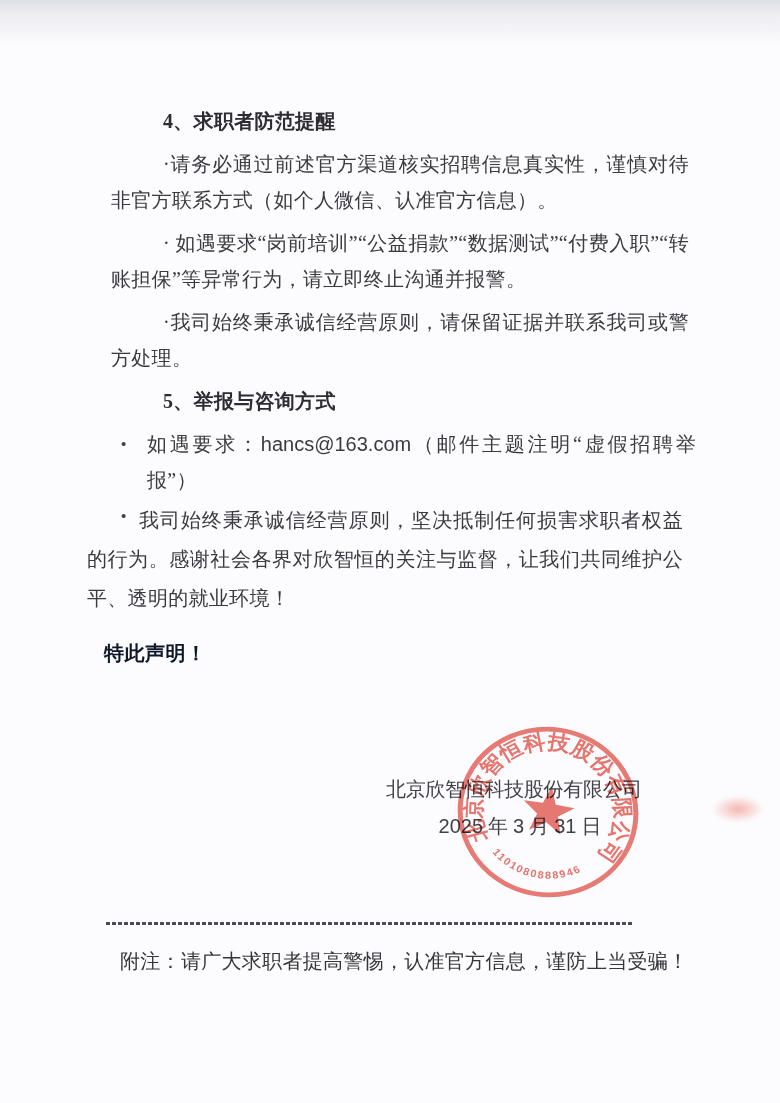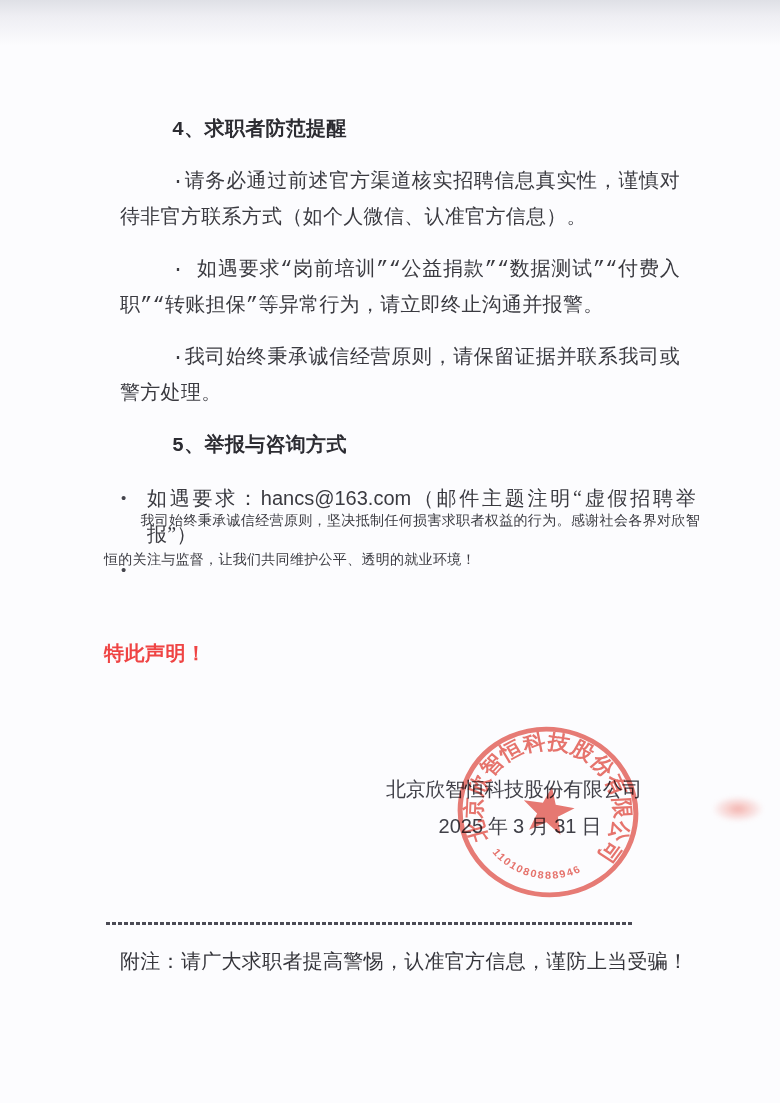--- a/index.html
+++ b/index.html
@@ -12,37 +12,37 @@
   .scan-edge {
     position:absolute; top:0; left:0; right:0; height:46px;
     background:linear-gradient(#dfe0e6 0%, #eeeef3 35%, rgba(255,255,255,0) 100%);
     pointer-events:none;
   }
   .main {
     position:absolute; top:96px; left:104px; width:592px;
     font-size:20px; line-height:36px; letter-spacing:0.3px;
     text-align:justify;
   }
-  .main p { margin:16px; text-indent:2.6em;font-family:Liberation Mono, monospace; }
+  .main p { margin:7px; text-indent:2.6em; }
   .heading { font-weight:700; color:#2c2c32; text-indent:2.6em; margin:0; }
   .intro { margin:0; text-indent:2.6em; }
   .contact-row { display:flex; align-items:flex-start; }
   .contact-bullet {
     width:26px; margin-left:17px; flex:0 0 auto;
     font-family:"Liberation Sans",sans-serif; font-size:15px; line-height:36px; color:#44444c;
   }
   .lat { font-family:"Liberation Sans","DejaVu Sans",sans-serif; letter-spacing:0; }
   .closing {
-    position:absolute; top:501px; left:104px; width:596px;
-    font-size:14px; line-height:39px; letter-spacing:0.3px; text-align:justify;
+    position:absolute; top:501px; left:87px; width:596px;
+    font-size:20px; line-height:39px; letter-spacing:0.3px; text-align:justify;
   }
   .closing p { margin:0; text-indent:2.6em; }
   .declaration {
     position:absolute; top:640px; left:104px;
-    font-size:20px; font-weight:700; color:#ef4444; letter-spacing:0.5px;
+    font-size:20px; font-weight:700; color:#0f172a; letter-spacing:0.5px;
   }
   .company-line {
     position:absolute; top:776px; left:378px; width:272px;
     font-size:20px; text-align:center; letter-spacing:-0.3px; color:#404048;
   }
   .date-line {
     position:absolute; top:813px; left:428px; width:184px;
     font-size:20px; text-align:center; color:#404048;
   }
   .seal {

